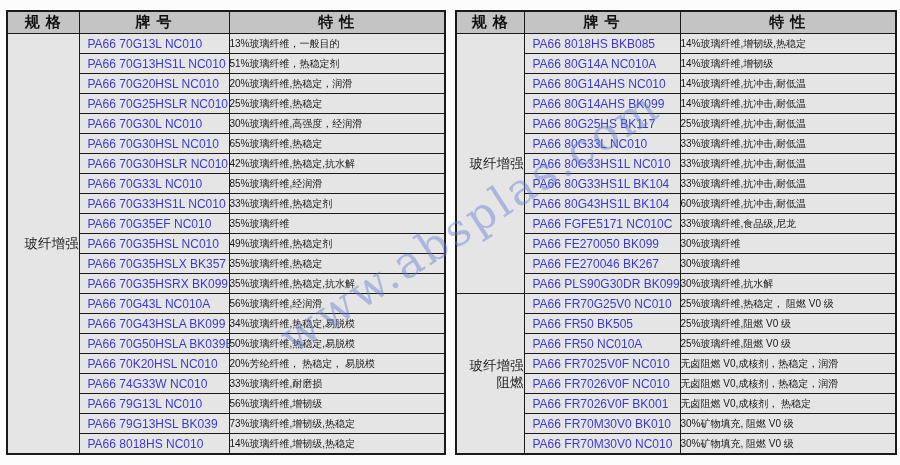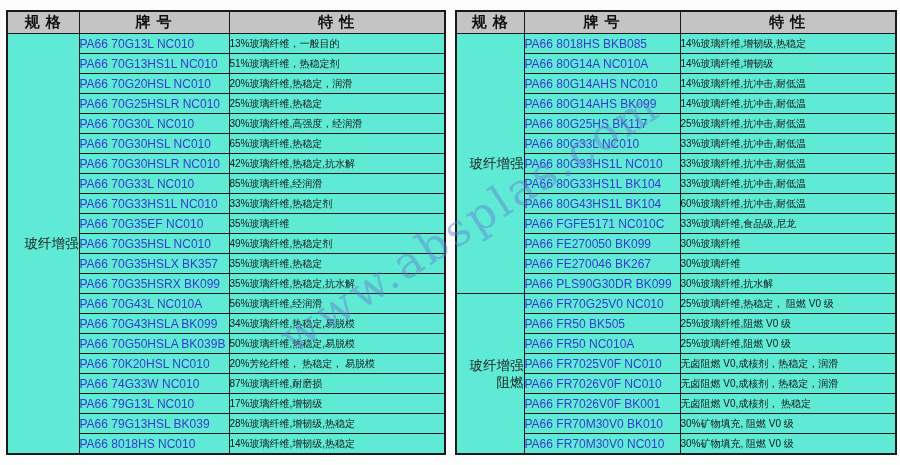--- a/index.html
+++ b/index.html
@@ -11,21 +11,21 @@
   }
   html,body{margin:0;padding:0;}
   body{
     width:900px;height:465px;position:relative;overflow:hidden;
     background:#fcfcfc;
     font-family:"Liberation Sans","DejaVu Sans",sans-serif;
   }
   table.spec-table{
     position:absolute;top:10px;
     border-collapse:collapse;table-layout:fixed;
-    background:#5eead4;
+    background:#e5e5e5;
     border:2px solid var(--border-color);
   }
   table.spec-table.t-left{left:6px;width:440px;}
   table.spec-table.t-right{left:455px;width:442px;}
   .spec-table th,.spec-table td{
     border:1px solid var(--border-color);
     overflow:hidden;white-space:nowrap;
     padding:0;vertical-align:middle;
   }
   .spec-table th{
@@ -34,21 +34,21 @@
     font-size:15px;font-weight:bold;color:#111;
     letter-spacing:1px;text-align:center;
   }
   .spec-table td{height:19px;}
   td.spec{
     text-align:right;font-size:13.5px;color:#222;
     white-space:normal;line-height:17px;
   }
   td.grade{
     color:var(--grade-color);
-    font-size:12px;
+    font-size:12px;padding-left:8px;
   }
   td.feature{
     color:var(--feature-color);
     font-size:10px;
   }
   col.c-spec-l{width:72px;} col.c-grade-l{width:150px;}
   col.c-spec-r{width:68px;} col.c-grade-r{width:156px;}
   .watermark{
     position:absolute;left:250px;top:196px;width:430px;height:58px;
     text-align:center;line-height:58px;
@@ -143,29 +143,29 @@
         <tr>
           <td class="grade">PA66 70G50HSLA BK039B</td>
           <td class="feature">50%玻璃纤维,热稳定,易脱模</td>
         </tr>
         <tr>
           <td class="grade">PA66 70K20HSL NC010</td>
           <td class="feature">20%芳纶纤维， 热稳定， 易脱模</td>
         </tr>
         <tr>
           <td class="grade">PA66 74G33W NC010</td>
-          <td class="feature">87%玻璃纤维,耐磨损</td>
+          <td class="feature">33%玻璃纤维,耐磨损</td>
         </tr>
         <tr>
           <td class="grade">PA66 79G13L NC010</td>
-          <td class="feature">17%玻璃纤维,增韧级</td>
+          <td class="feature">56%玻璃纤维,增韧级</td>
         </tr>
         <tr>
           <td class="grade">PA66 79G13HSL BK039</td>
-          <td class="feature">28%玻璃纤维,增韧级,热稳定</td>
+          <td class="feature">73%玻璃纤维,增韧级,热稳定</td>
         </tr>
         <tr>
           <td class="grade">PA66 8018HS NC010</td>
           <td class="feature">14%玻璃纤维,增韧级,热稳定</td>
         </tr>
       </tbody>
     </table>
   <table class="spec-table t-right">
       <colgroup>
         <col class="c-spec-r">

